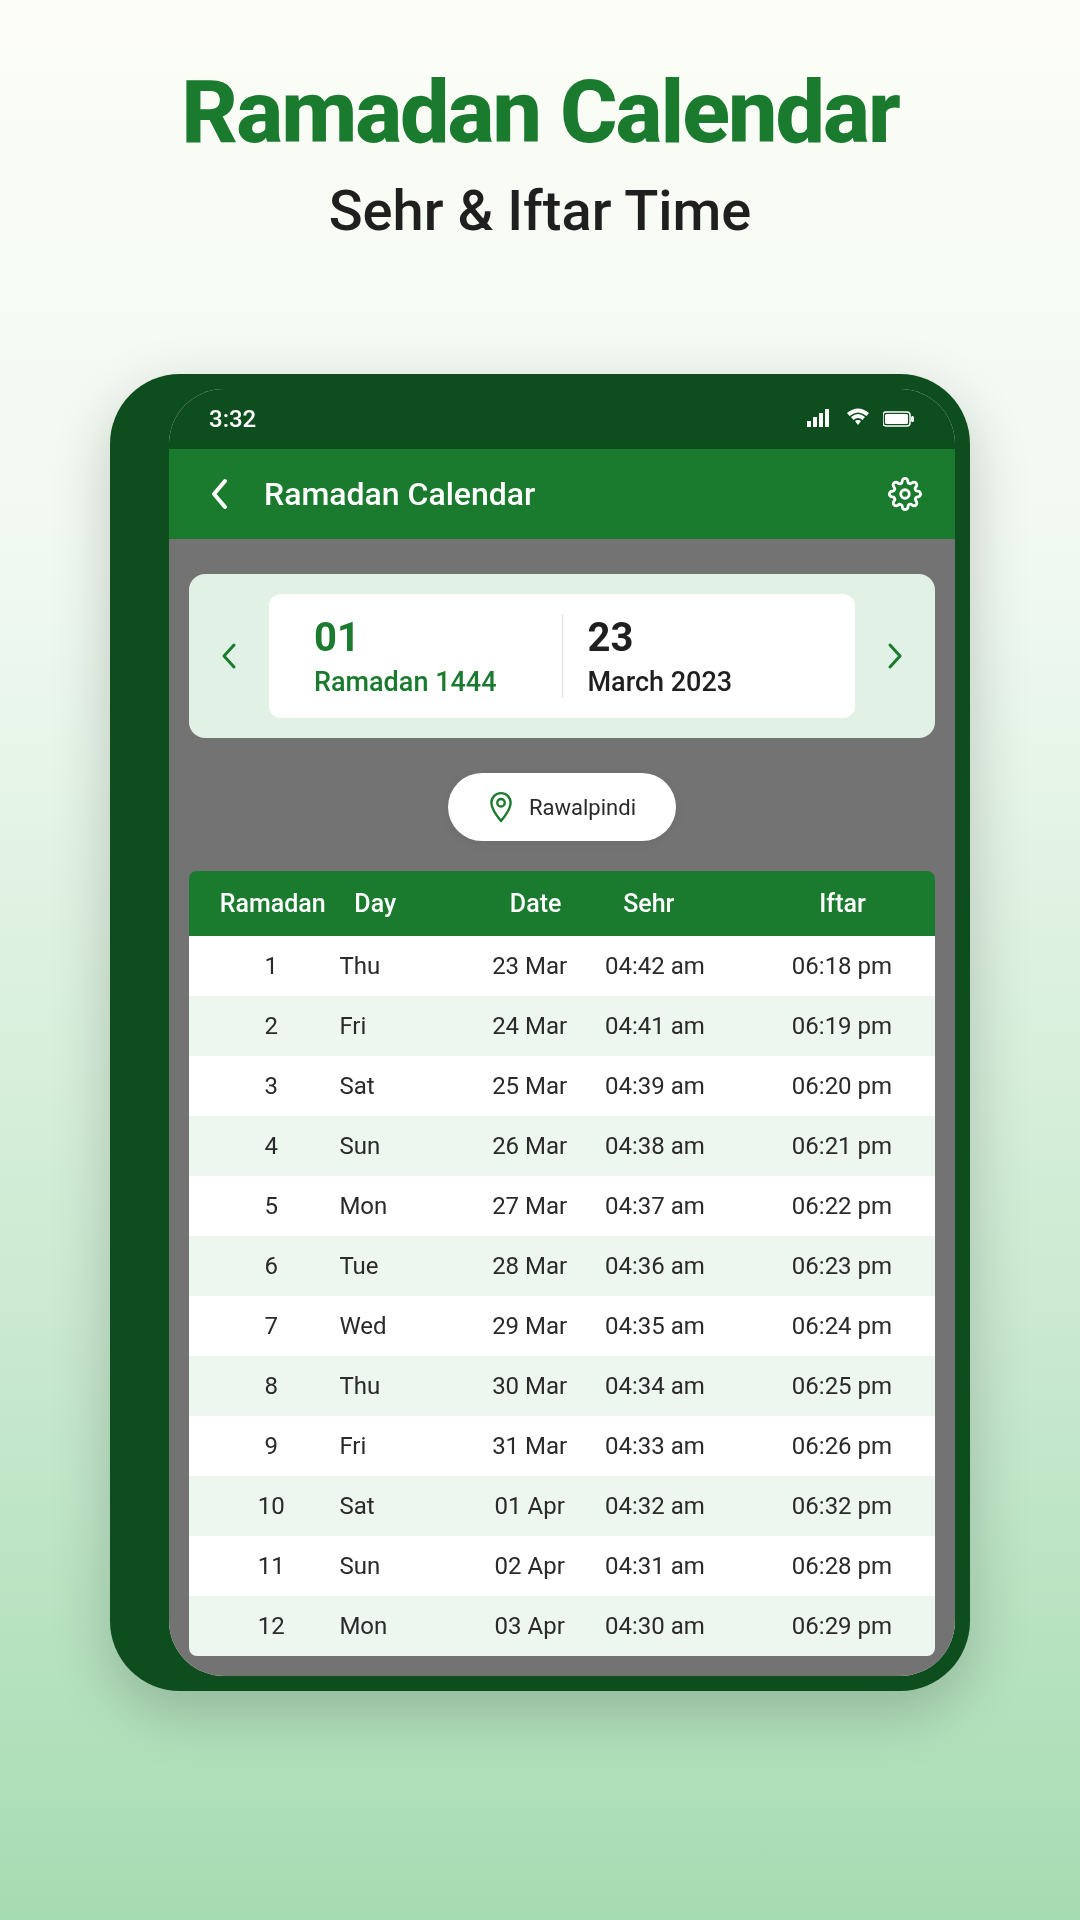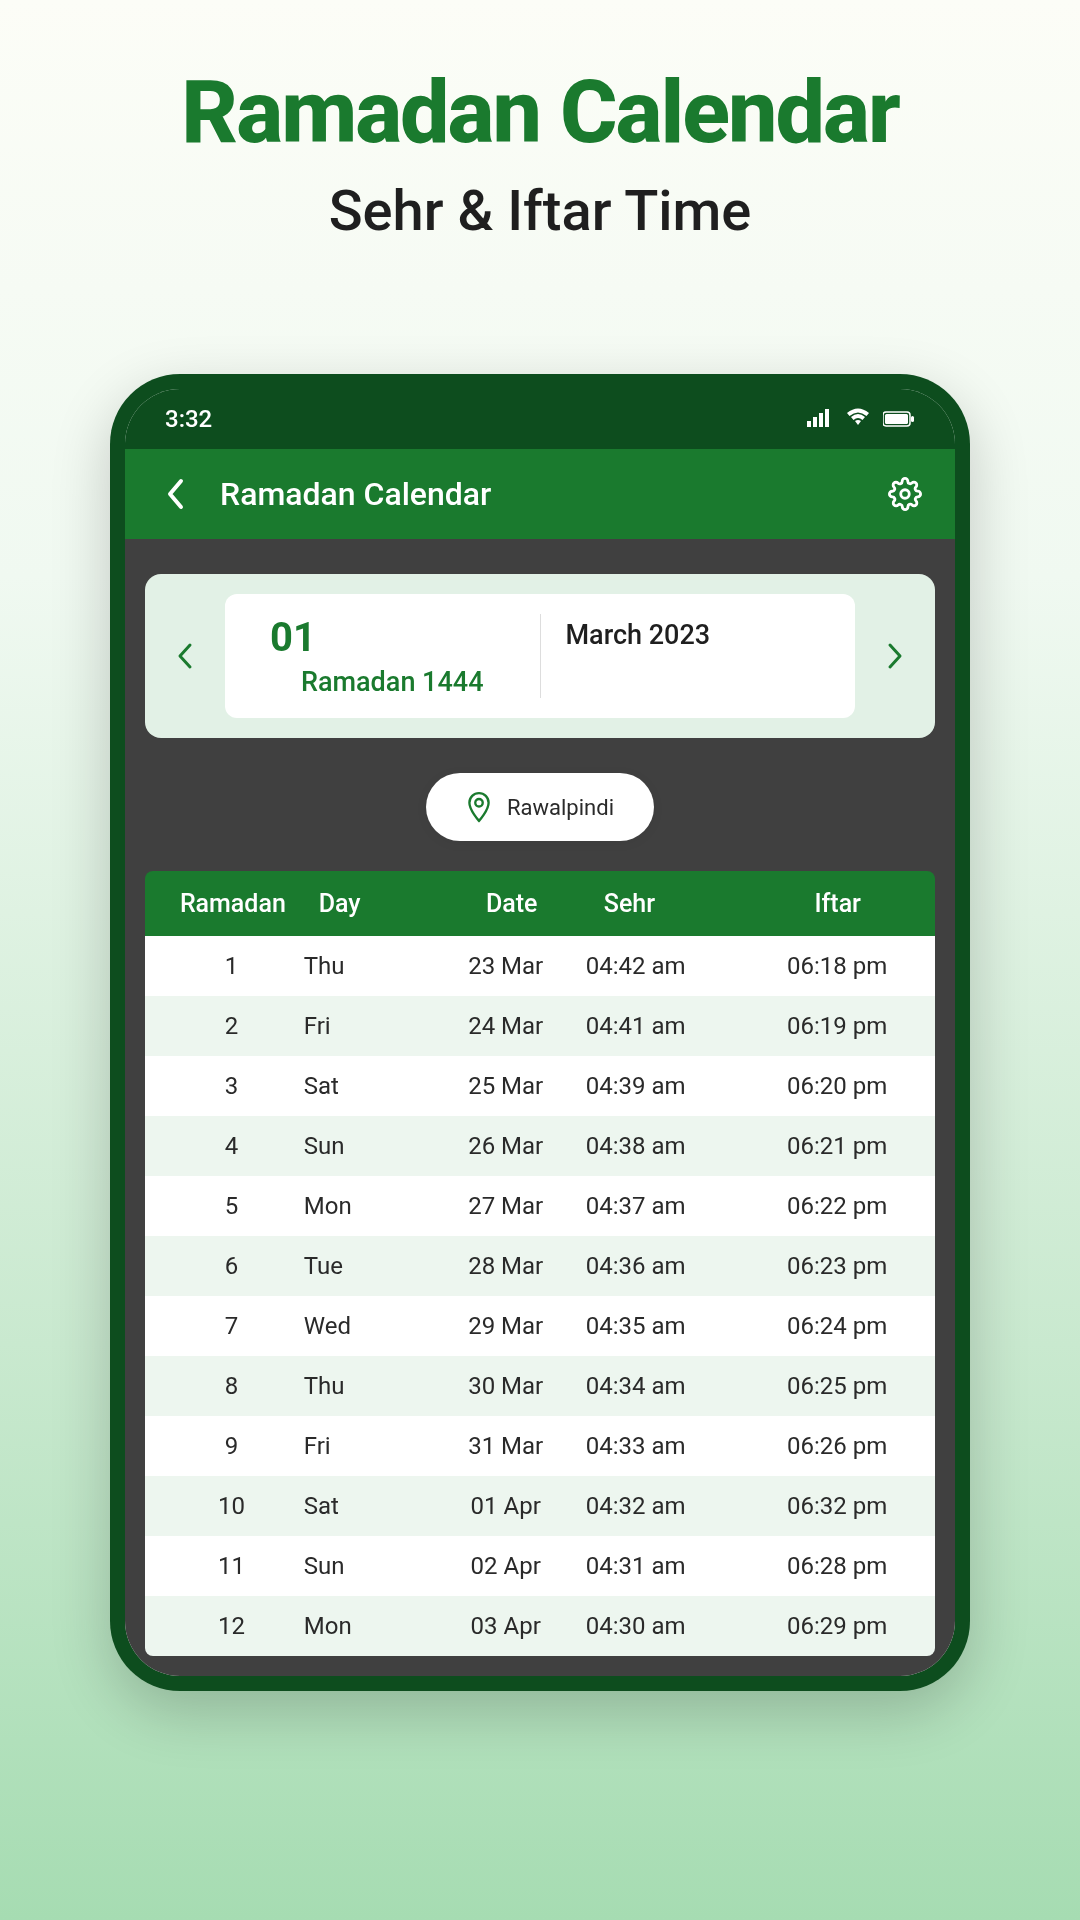--- a/index.html
+++ b/index.html
@@ -43,20 +43,21 @@
       background: #0d4d1e;
       border-radius: 70px;
       padding: 15px;
       box-shadow: 0 20px 60px rgba(0,0,0,0.2);
     }
     
     .phone-screen {
       background: #f5f5f5;
       border-radius: 55px;
       overflow: hidden;
+      margin-left: 44px;
     }
     
     .status-bar {
       background: #0d4d1e;
       height: 60px;
       display: flex;
       align-items: center;
       justify-content: space-between;
       padding: 0 40px;
       color: white;
@@ -96,21 +97,21 @@
     
     .settings-button {
       width: 40px;
       display: flex;
       align-items: center;
       justify-content: center;
       cursor: pointer;
     }
     
     .content {
-      background: #404040;
+      background: #737373;
       padding: 35px 20px 20px;
     }
     
     .date-selector {
       background: #e2f1e6;
       border-radius: 16px;
       padding: 20px;
       display: flex;
       align-items: center;
       justify-content: space-between;
@@ -150,21 +151,20 @@
     }
     
     .date-month {
       font-size: 27px;
       font-weight: 500;
       margin-top: 5px;
     }
     
     .date-left .date-month {
       color: #1a7a2e;
-      text-align: center;
     }
     
     .date-right .date-month {
       color: #1f1f1f;
     }
     
     .nav-arrow {
       width: 40px;
       display: flex;
       align-items: center;
@@ -284,20 +284,21 @@
             <path d="M13 3 L3 14 L13 25" stroke="#1a7a2e" stroke-width="3" stroke-linecap="round" stroke-linejoin="round"></path>
           </svg>
         </div>
         <div class="date-card">
           <div class="date-left">
             <div class="date-day">01</div>
             <div class="date-month">Ramadan 1444</div>
           </div>
           <div class="date-divider"></div>
           <div class="date-right">
+            <div class="date-day">23</div>
             <div class="date-month">March 2023</div>
           </div>
         </div>
         <div class="nav-arrow">
           <svg width="16" height="28" viewBox="0 0 16 28" fill="none">
             <path d="M3 3 L13 14 L3 25" stroke="#1a7a2e" stroke-width="3" stroke-linecap="round" stroke-linejoin="round"></path>
           </svg>
         </div>
       </div>
 

